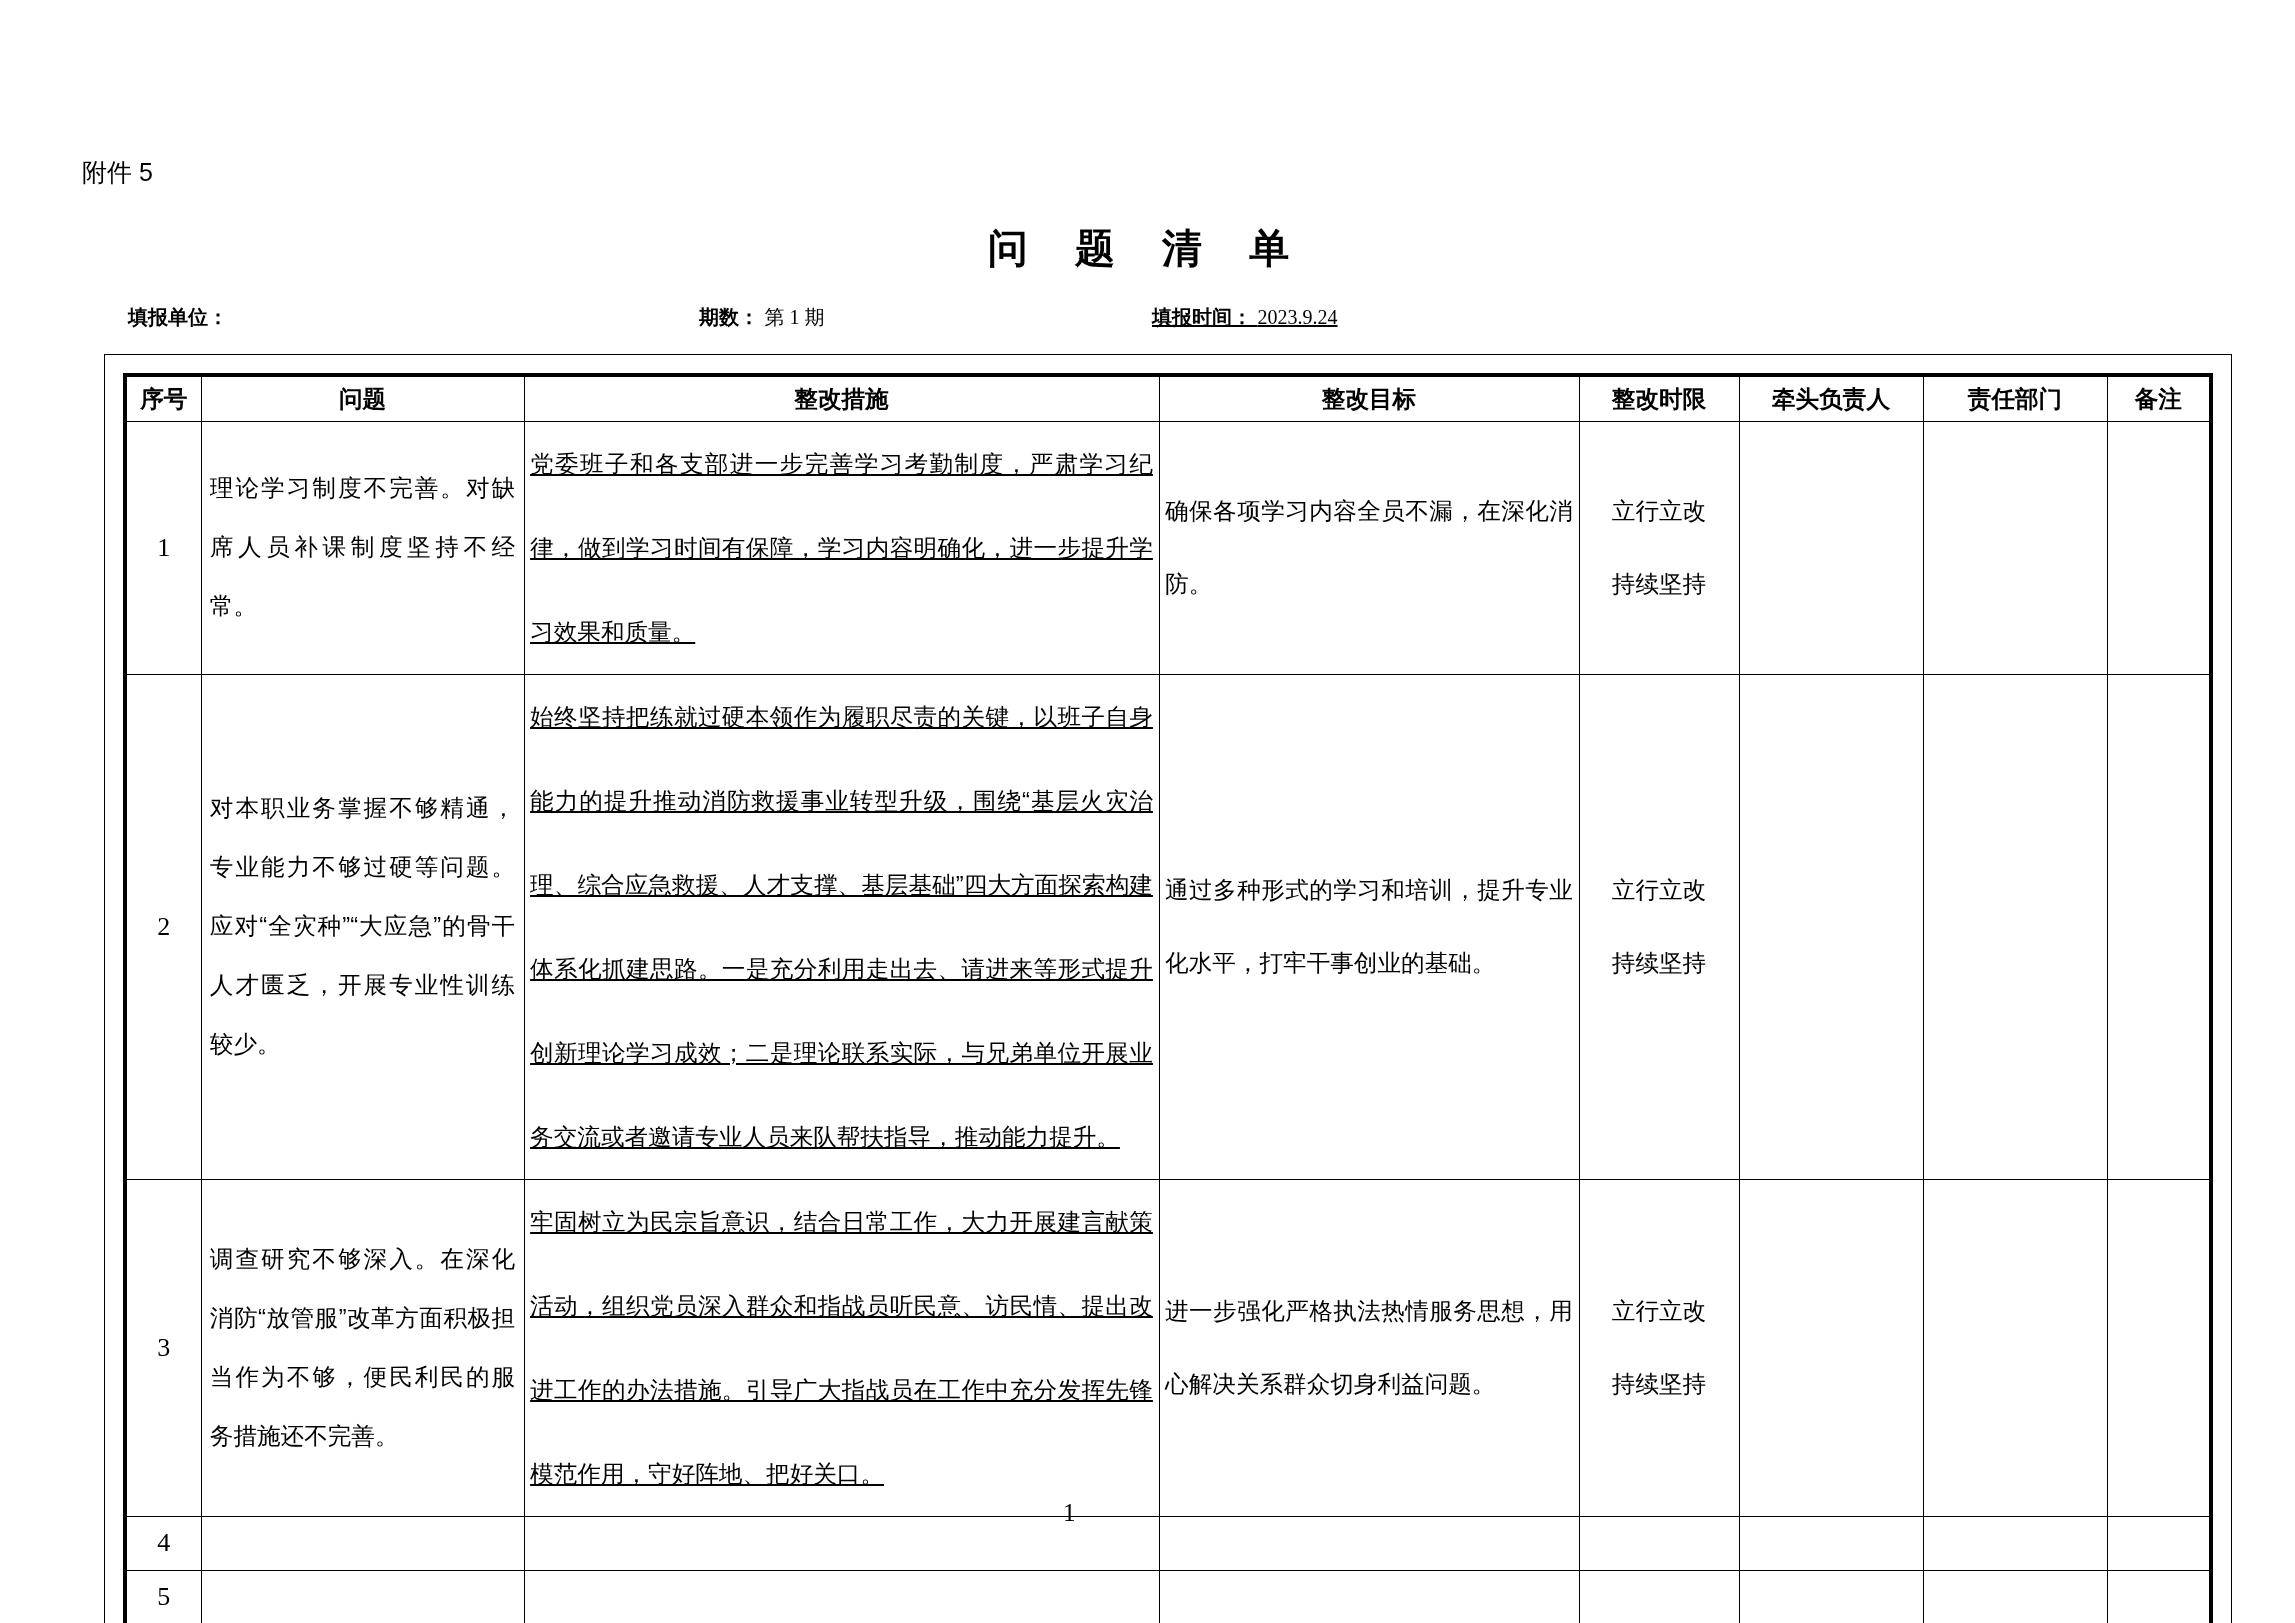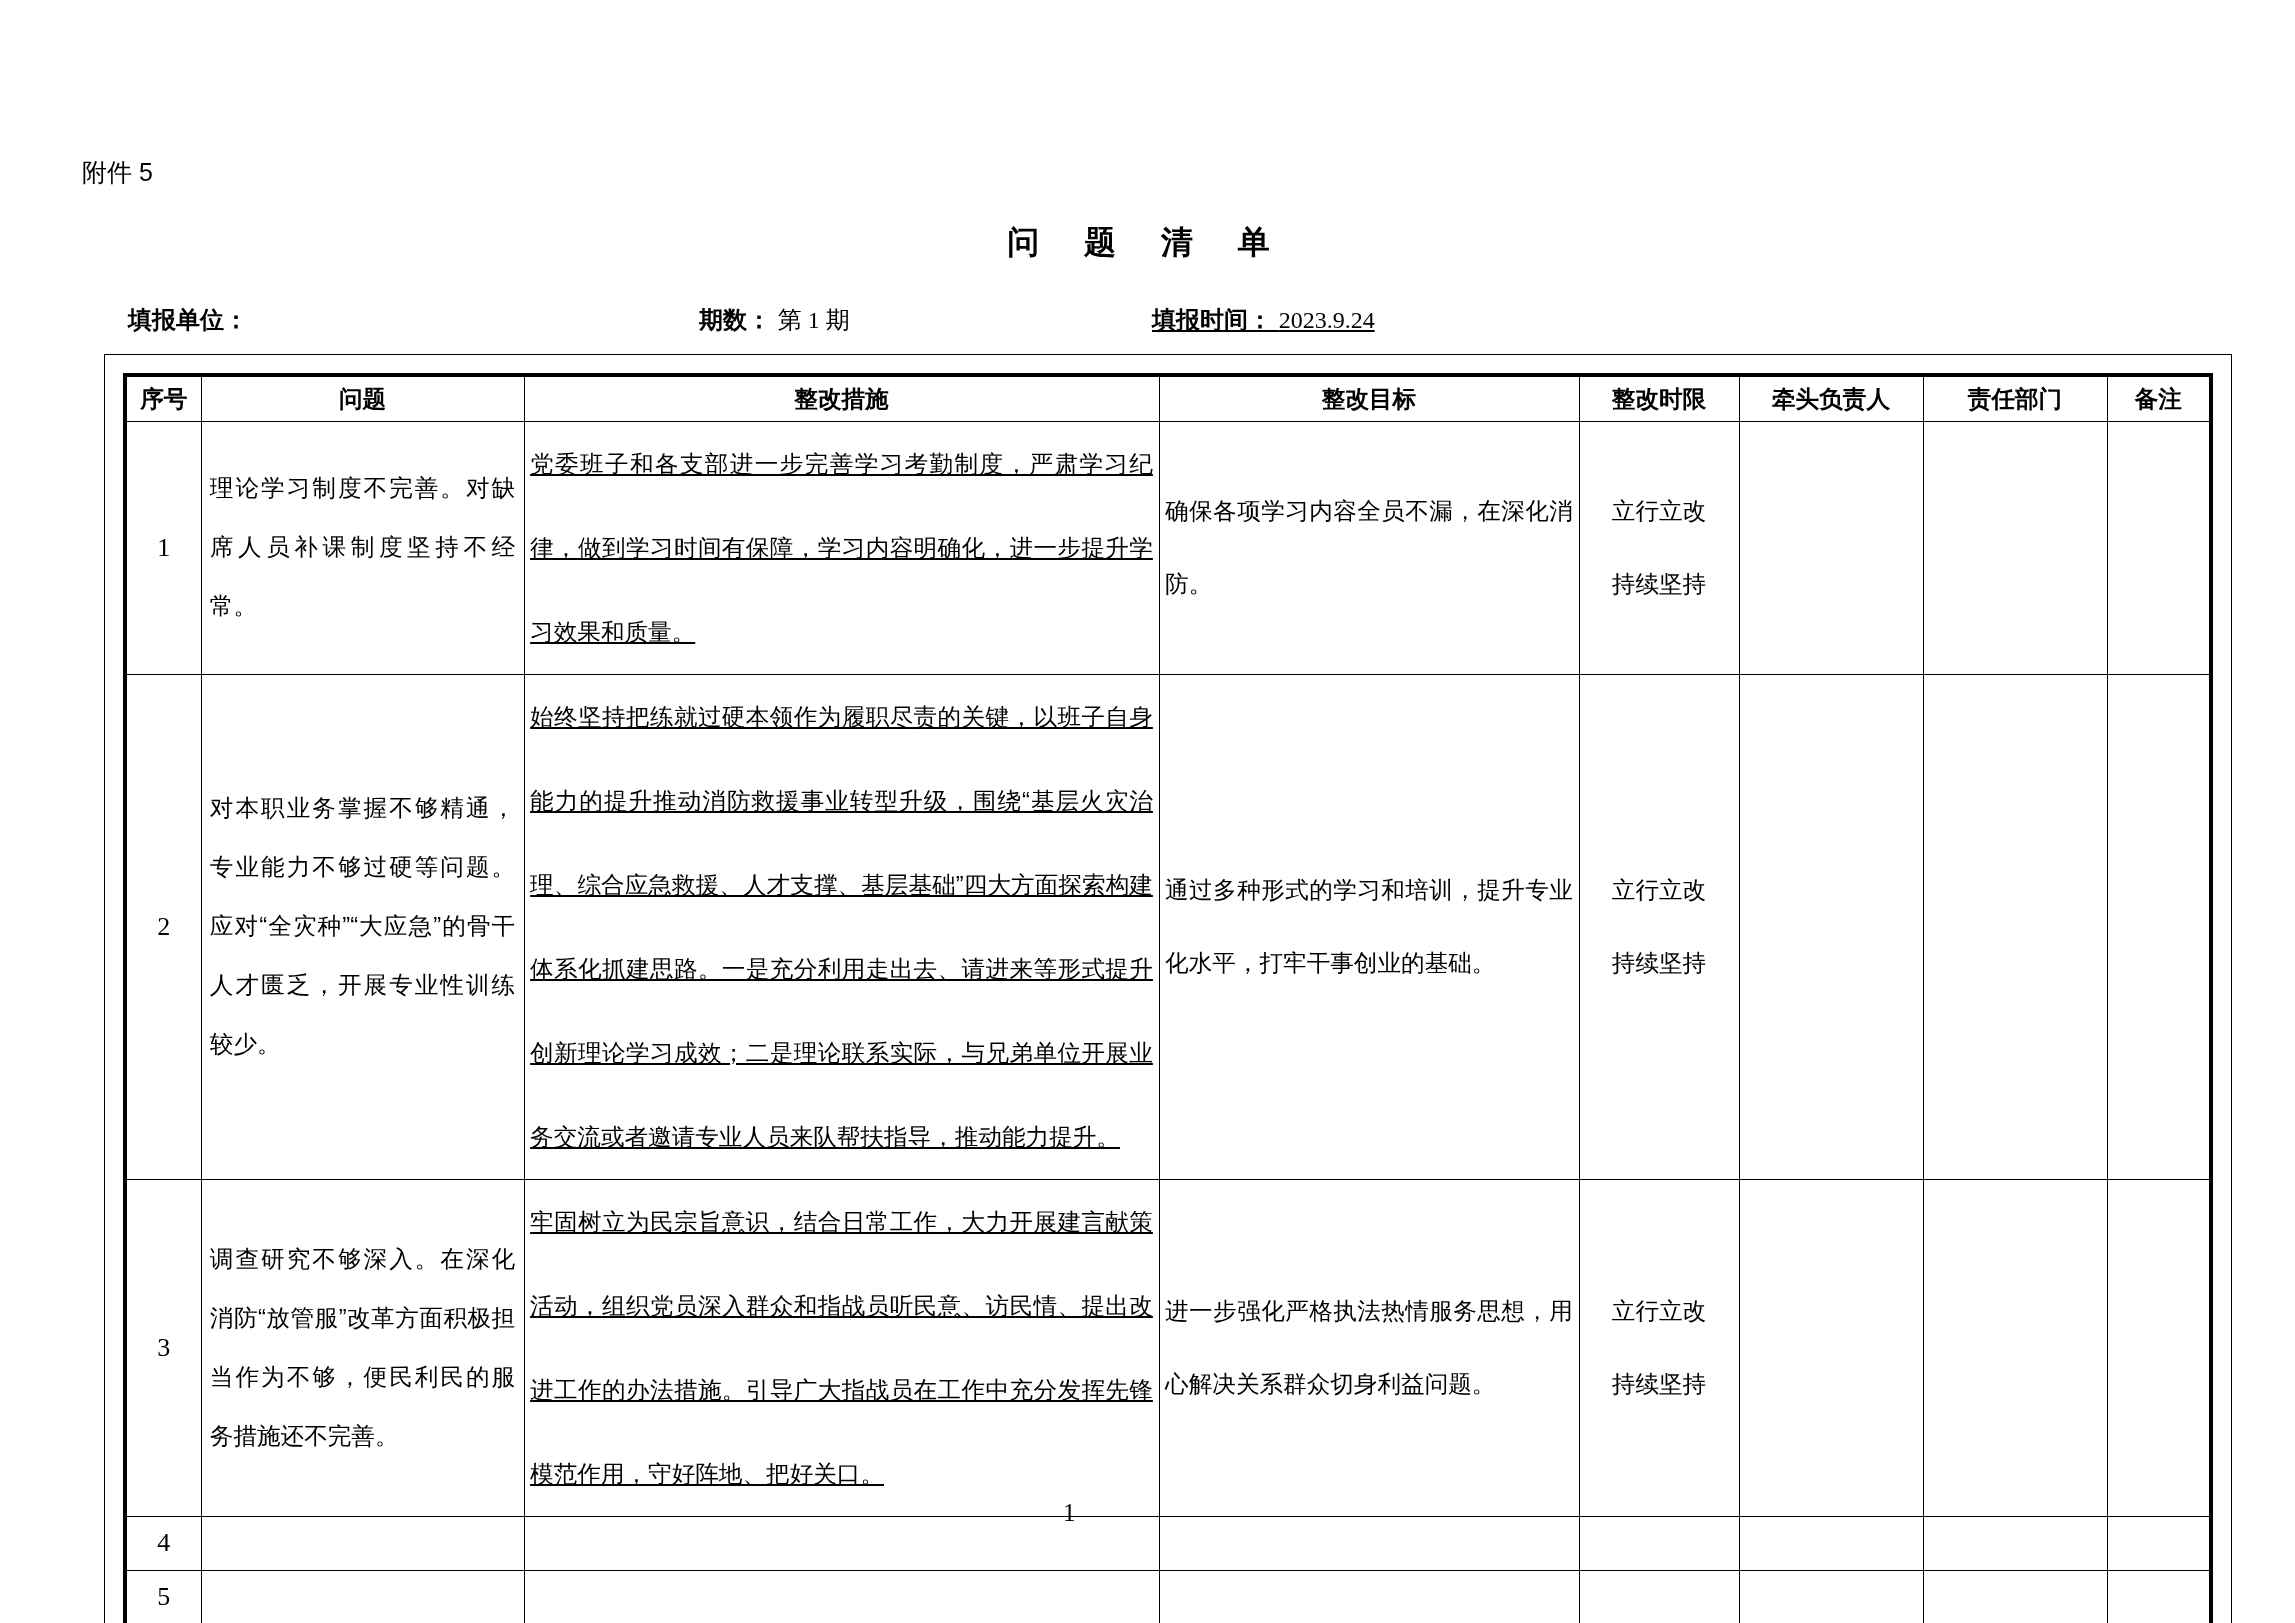--- a/index.html
+++ b/index.html
@@ -9,24 +9,24 @@
     position: relative;
     font-family: "Liberation Sans", sans-serif;
   }
   .attachment {
     position: absolute; left: 82px; top: 156px;
     font-size: 25px;
   }
   .doc-title {
     position: absolute; left: 0; top: 221px; width: 100%;
     text-align: center;
-    font-size: 32px; font-weight: bold; letter-spacing: 18px;
+    font-size: 40px; font-weight: bold; letter-spacing: 18px;
     white-space: nowrap;
   }
-  .meta { position: absolute; top: 304px; left: 0; width: 100%; height: 44px; font-size: 24px; }
+  .meta { position: absolute; top: 304px; left: 0; width: 100%; height: 44px; font-size: 20px; }
   .meta-item { position: absolute; top: 0; white-space: nowrap; }
   .meta-unit   { left: 128px; }
   .meta-period { left: 699px; }
   .meta-date   { left: 1152px; text-decoration: underline; }
   .meta-label { font-weight: bold; }
   .meta-value { font-family: "Liberation Serif", serif; }
 
   .table-wrap {
     position: absolute; left: 104px; top: 354px;
     border: 1.4px solid #000; padding: 18px;

